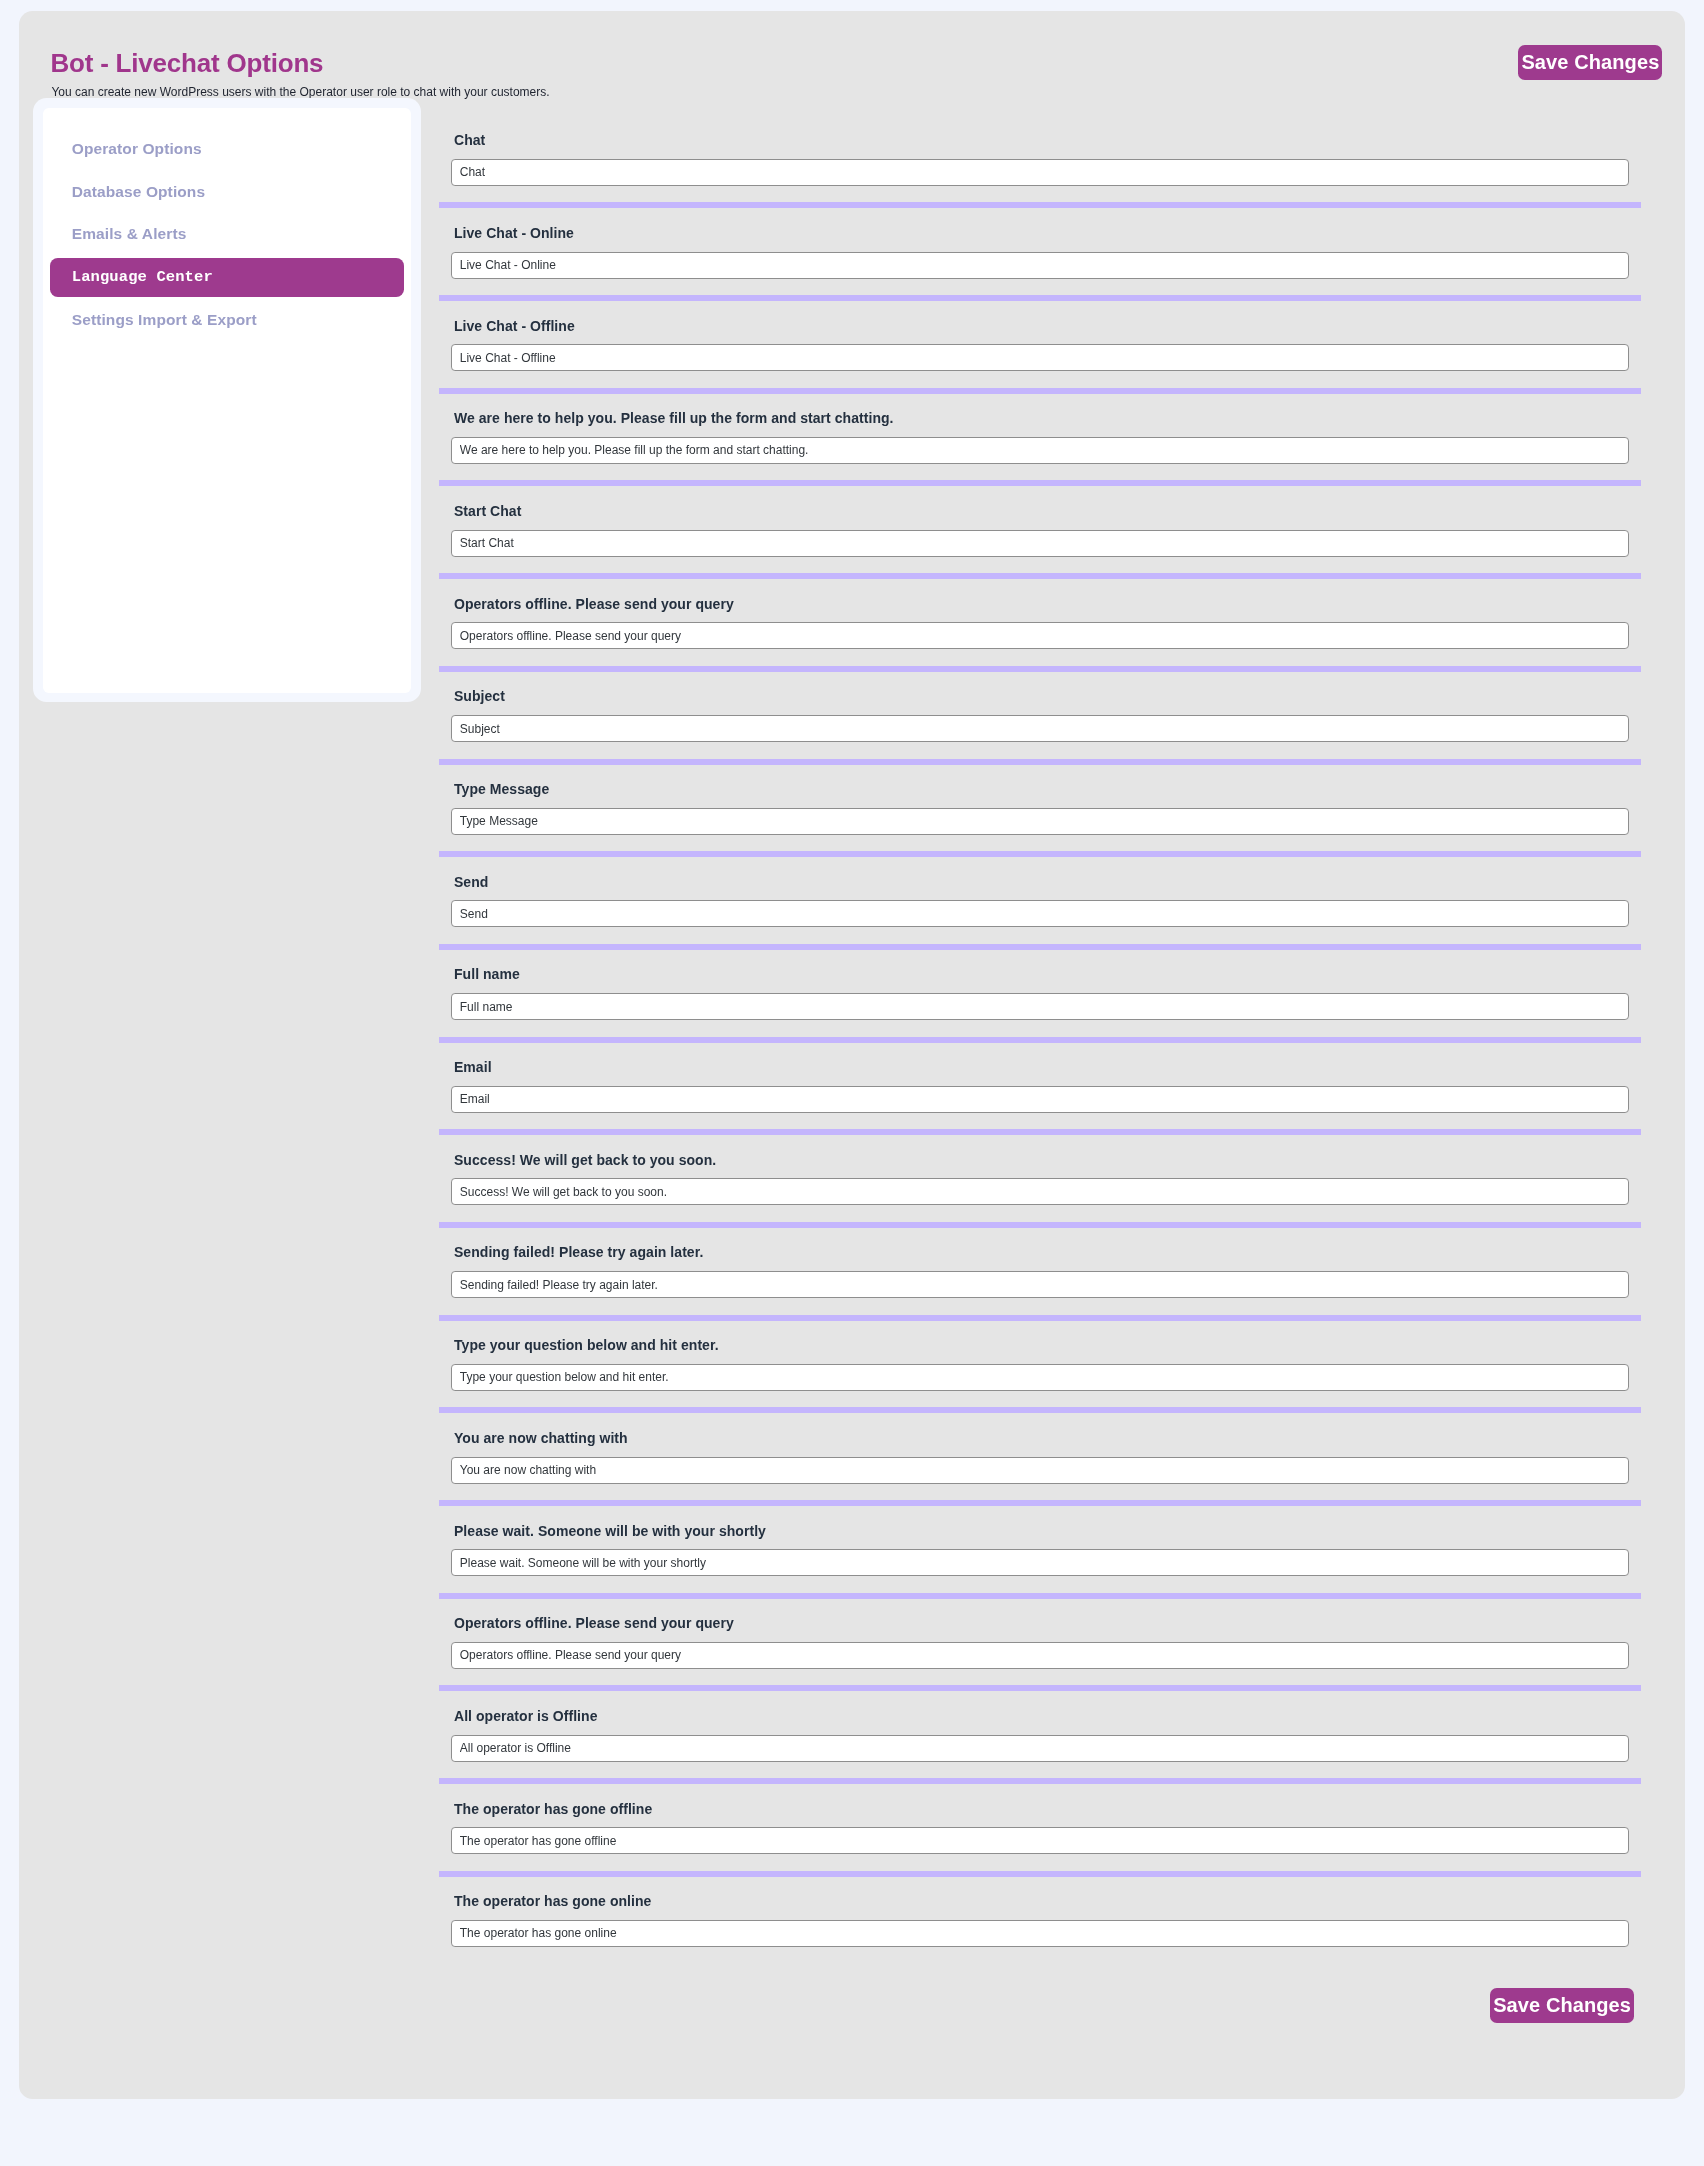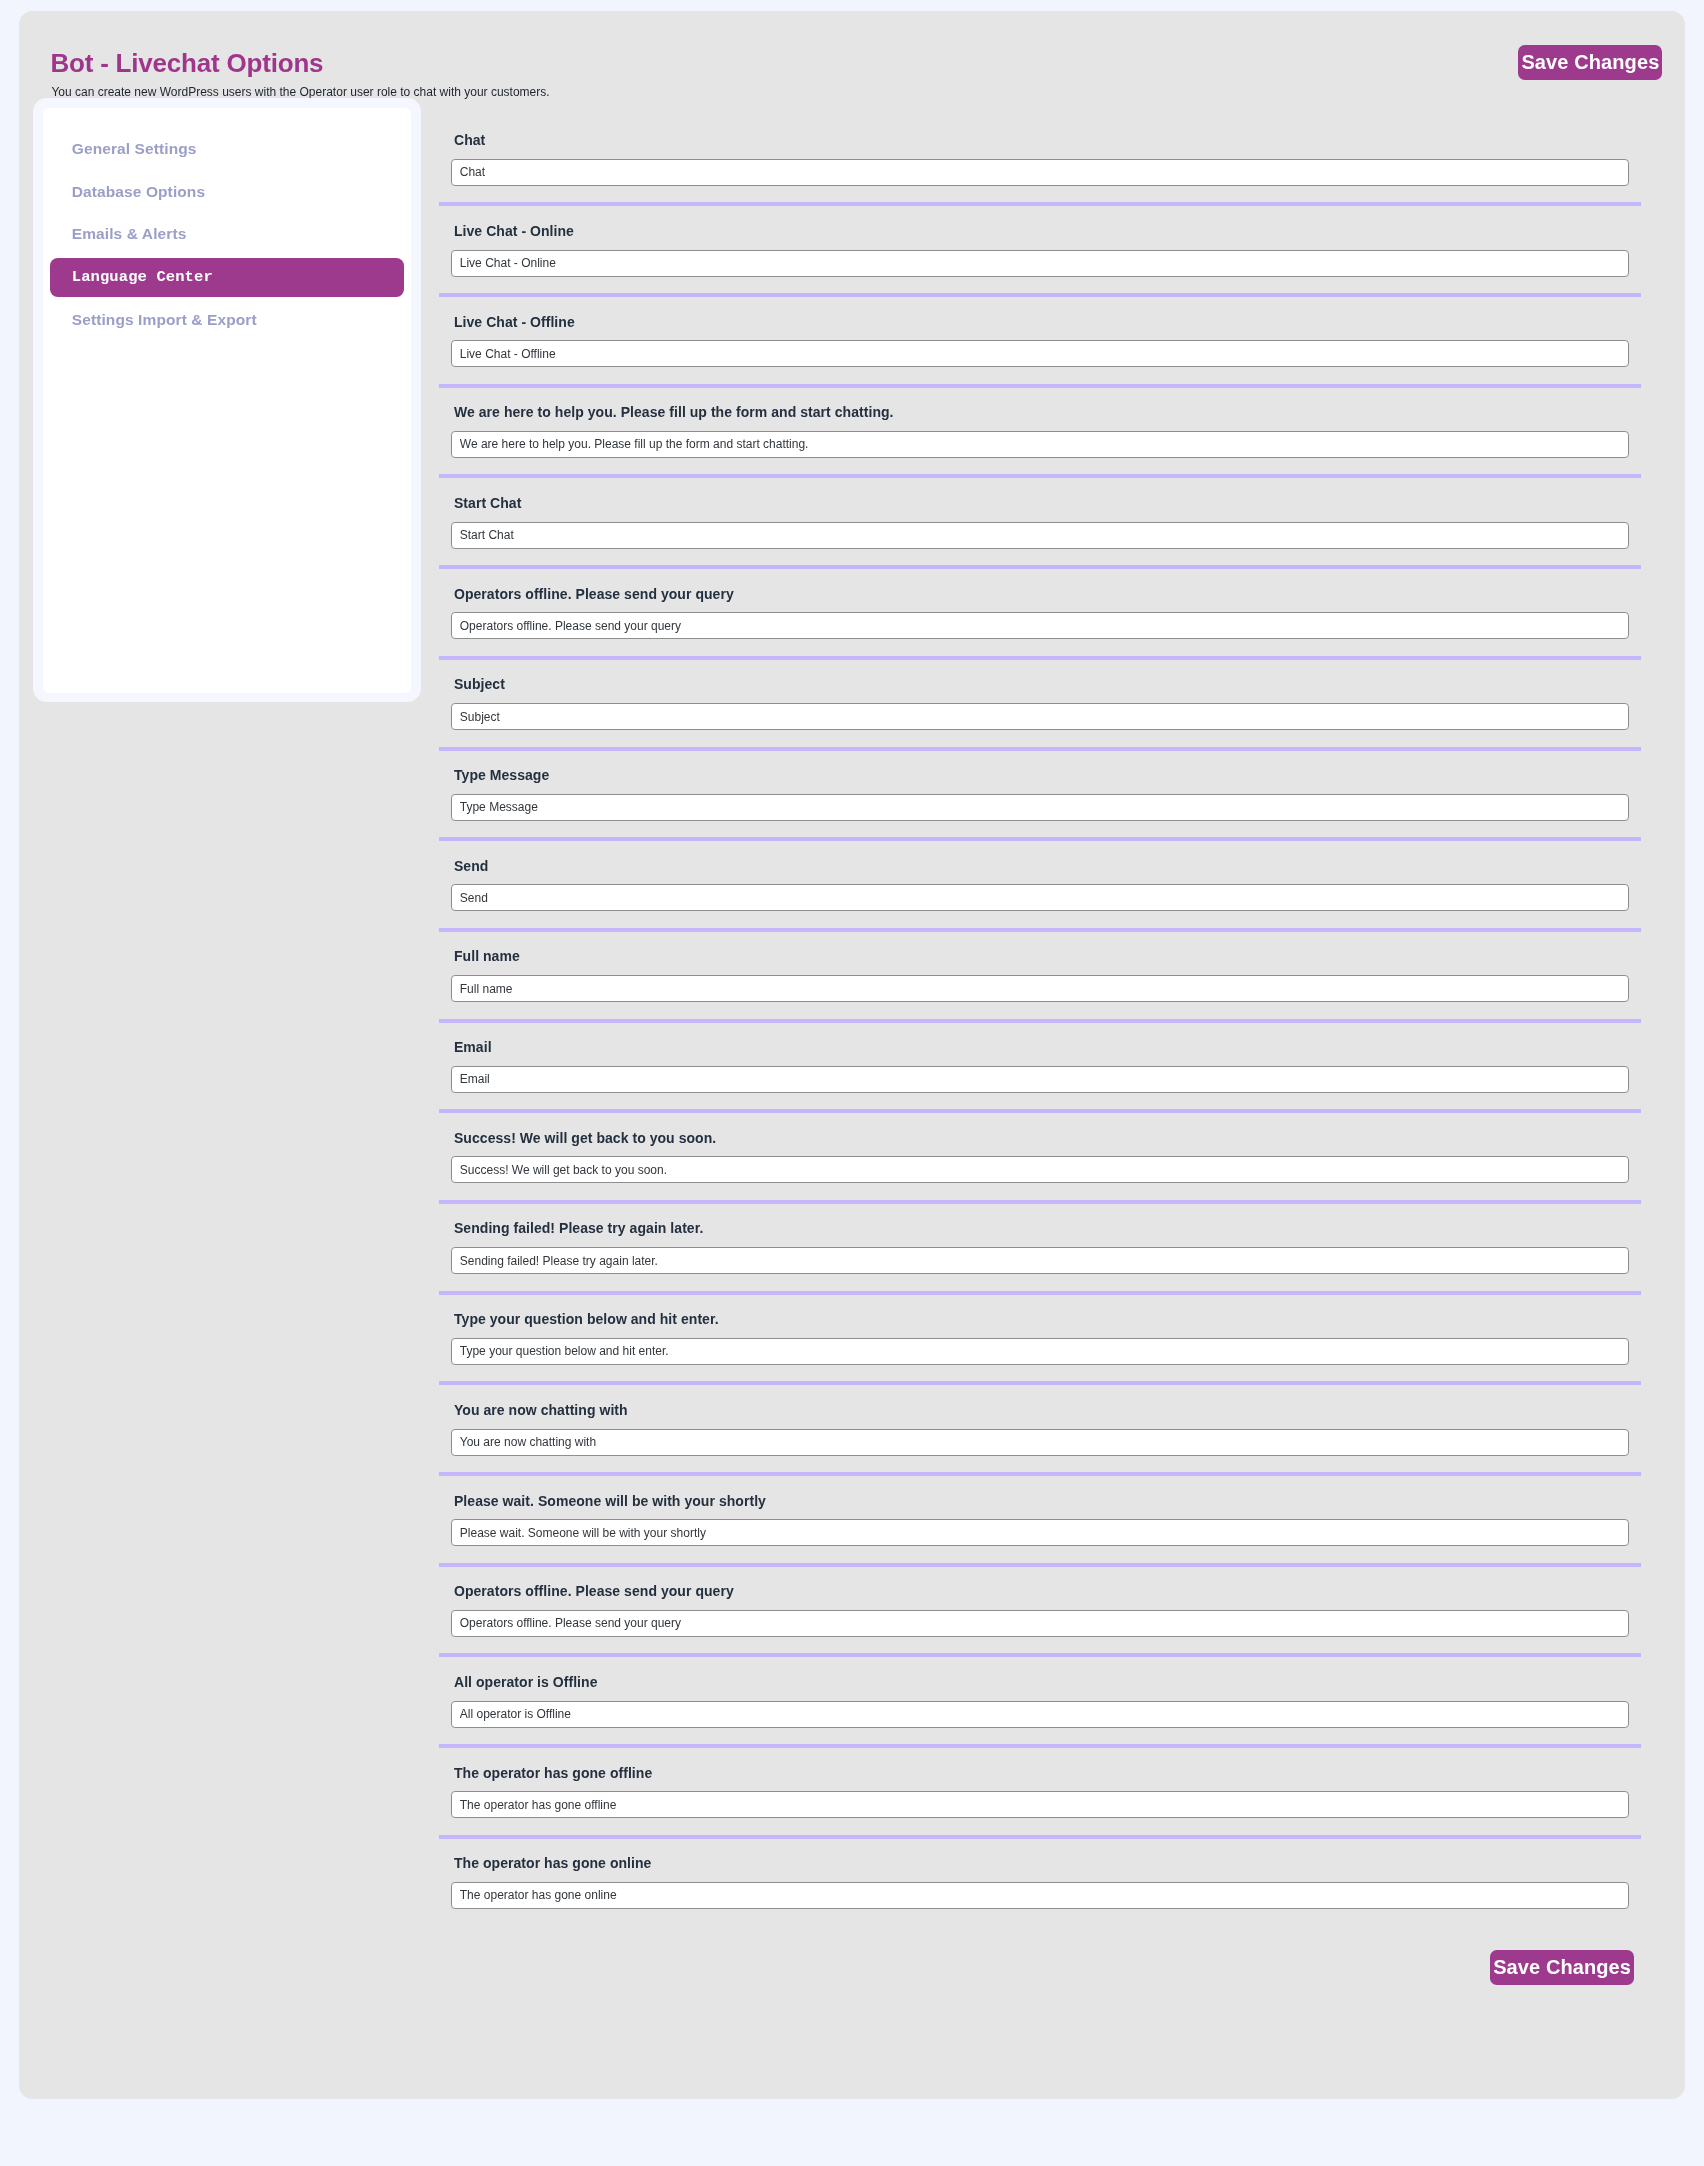--- a/index.html
+++ b/index.html
@@ -113,21 +113,21 @@
   .settings-panel {
     position: absolute;
     left: 420px;
     top: 0px;
     right: 17.5px;
     bottom: 0;
   }
   .field-row {
     position: relative;
     padding: 16.5px 0 16.5px 0;
-    border-bottom: 4px solid #c4b5fd;
+    border-bottom: 6px solid #c4b5fd;
     margin-right: 27px;
   }
   .field-row:last-of-type { border-bottom: none; }
 
   .field-label {
     display: block;
     font-size: 14px;
     font-weight: bold;
     color: #24303f;
     margin-left: 14.6px;
@@ -172,21 +172,21 @@
     <h1 class="page-title">Bot - Livechat Options</h1>
     <p class="page-subtitle">You can create new WordPress users with the Operator user role to chat with your customers.</p>
     <button class="btn-save btn-save-top">Save Changes</button>
   </div>
 
   <div class="body-wrap">
 
     <div class="sidebar-card">
       <div class="sidebar-inner" id="nav-list">
           <div class="nav-item">
-            <span>General Settings</span>
+            <span>Operator Options</span>
           </div>
           <div class="nav-item">
             <span>Database Options</span>
           </div>
           <div class="nav-item">
             <span>Emails &amp; Alerts</span>
           </div>
           <div class="nav-item active">
             <span>Language Center</span>
           </div>

